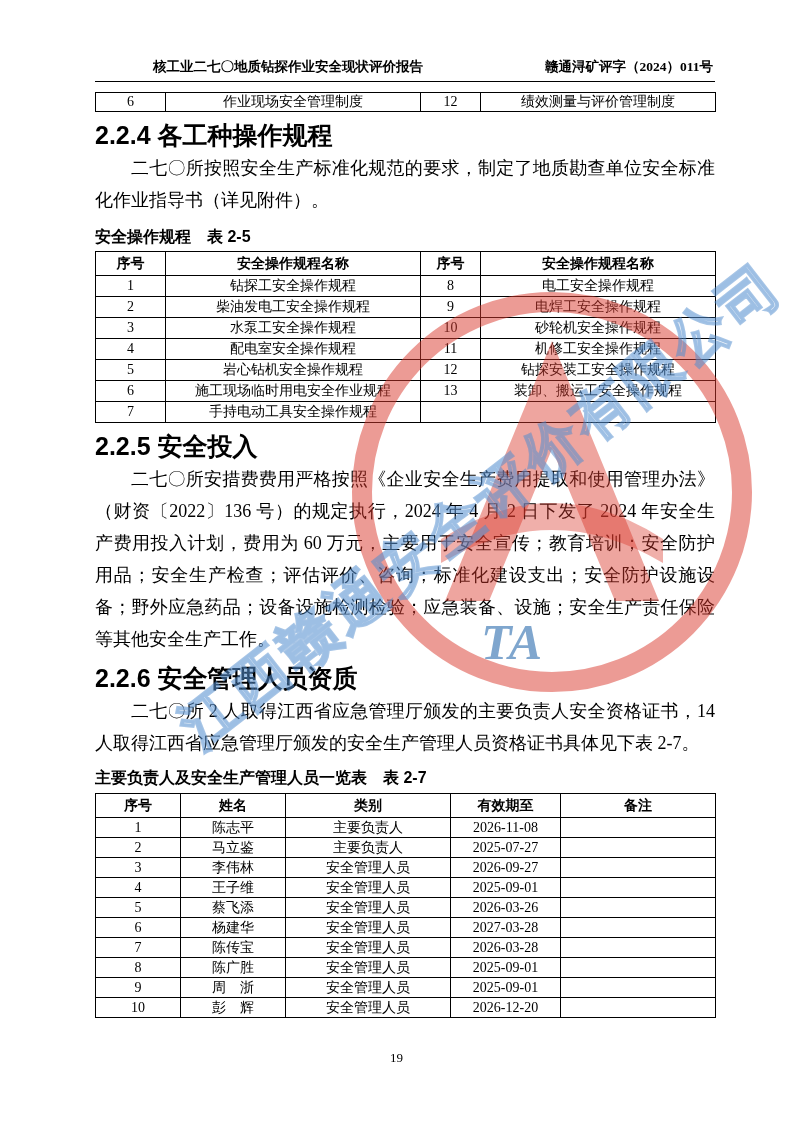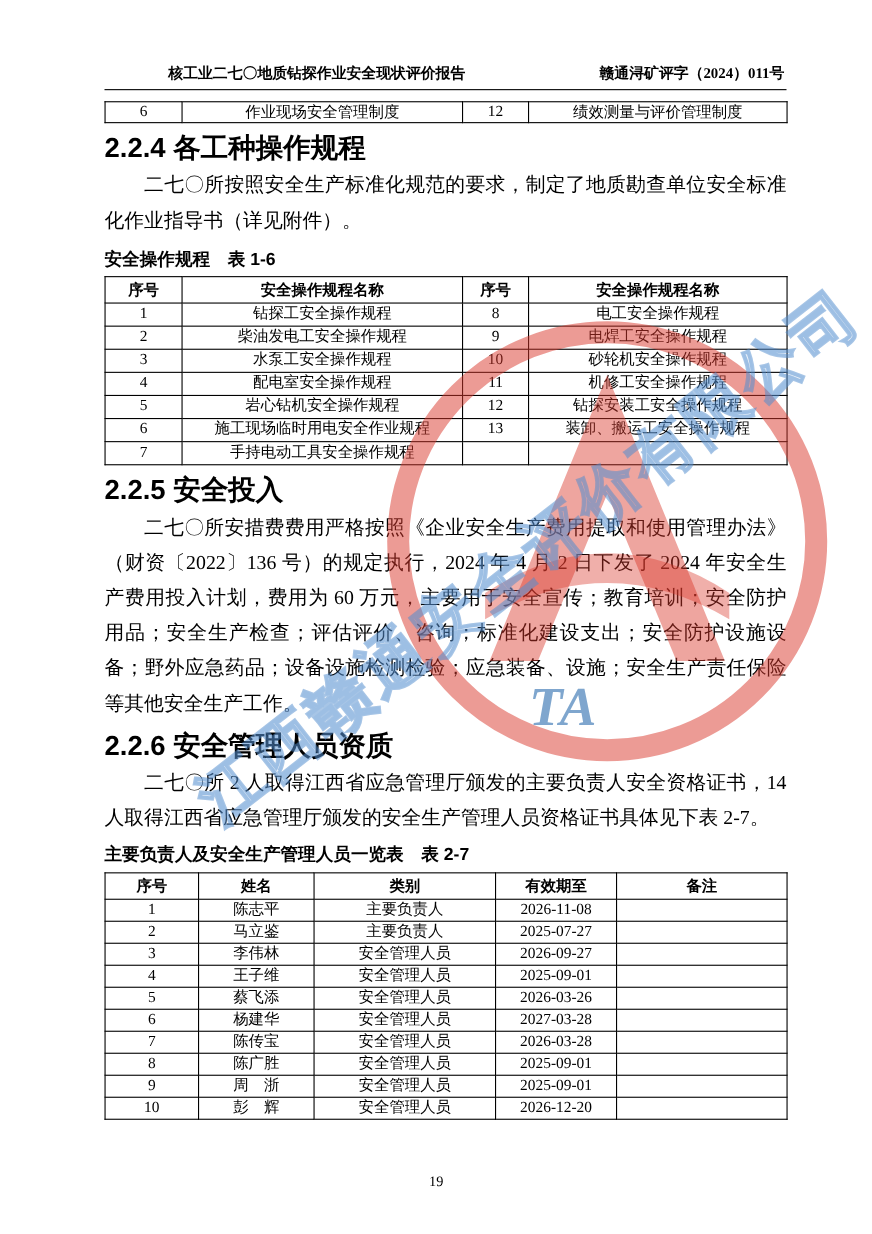--- a/index.html
+++ b/index.html
@@ -36,21 +36,21 @@
   .para { font-size:18px; line-height:32px; text-align:justify;
     text-indent:2em; margin-top:4px; }
   .caption { display:flex; gap:16px;
     font-family:"Liberation Sans","DejaVu Sans",sans-serif;
     font-weight:bold; font-size:16px; line-height:22px; margin-top:10px; }
   .t26.main { margin-top:3px; }
   .t27 { margin-top:4px; }
   .cap27 { margin-top:8px; }
 
   .page-num { position:absolute; left:0; right:0; top:1050px; text-align:center;
-    font-size:13px; z-index:1;margin-top:16px; }
+    font-size:13px; z-index:1; }
 
   
   .watermark { position:absolute; inset:0; z-index:10; pointer-events:none;margin-left:38px; }
   .wm-logo { position:absolute; left:303px; top:281px; }
   .wm-text {
     position:absolute; left:126px; top:704px; white-space:nowrap;
     transform:rotate(-38deg); transform-origin:0 0;
     font-family:"Liberation Sans","DejaVu Sans",sans-serif;
     font-weight:bold; font-size:58px; letter-spacing:4px;
     color:rgba(110,165,220,0.14);
@@ -94,21 +94,21 @@
             <td>绩效测量与评价管理制度</td>
           </tr>
         </tbody>
     </table>
 
     <h2 class="hd">2.2.4 各工种操作规程</h2>
     <p class="para">二七〇所按照安全生产标准化规范的要求，制定了地质勘查单位安全标准化作业指导书（详见附件）。</p>
 
     <div class="caption">
       <span>安全操作规程</span>
-      <span>表 1-6</span>
+      <span>表 2-5</span>
     </div>
 
     <table class="tbl t26 main">
       <colgroup>
           <col class="c70">
           <col class="c255">
           <col class="c60">
           <col class="c235">
         </colgroup>
       <thead>

